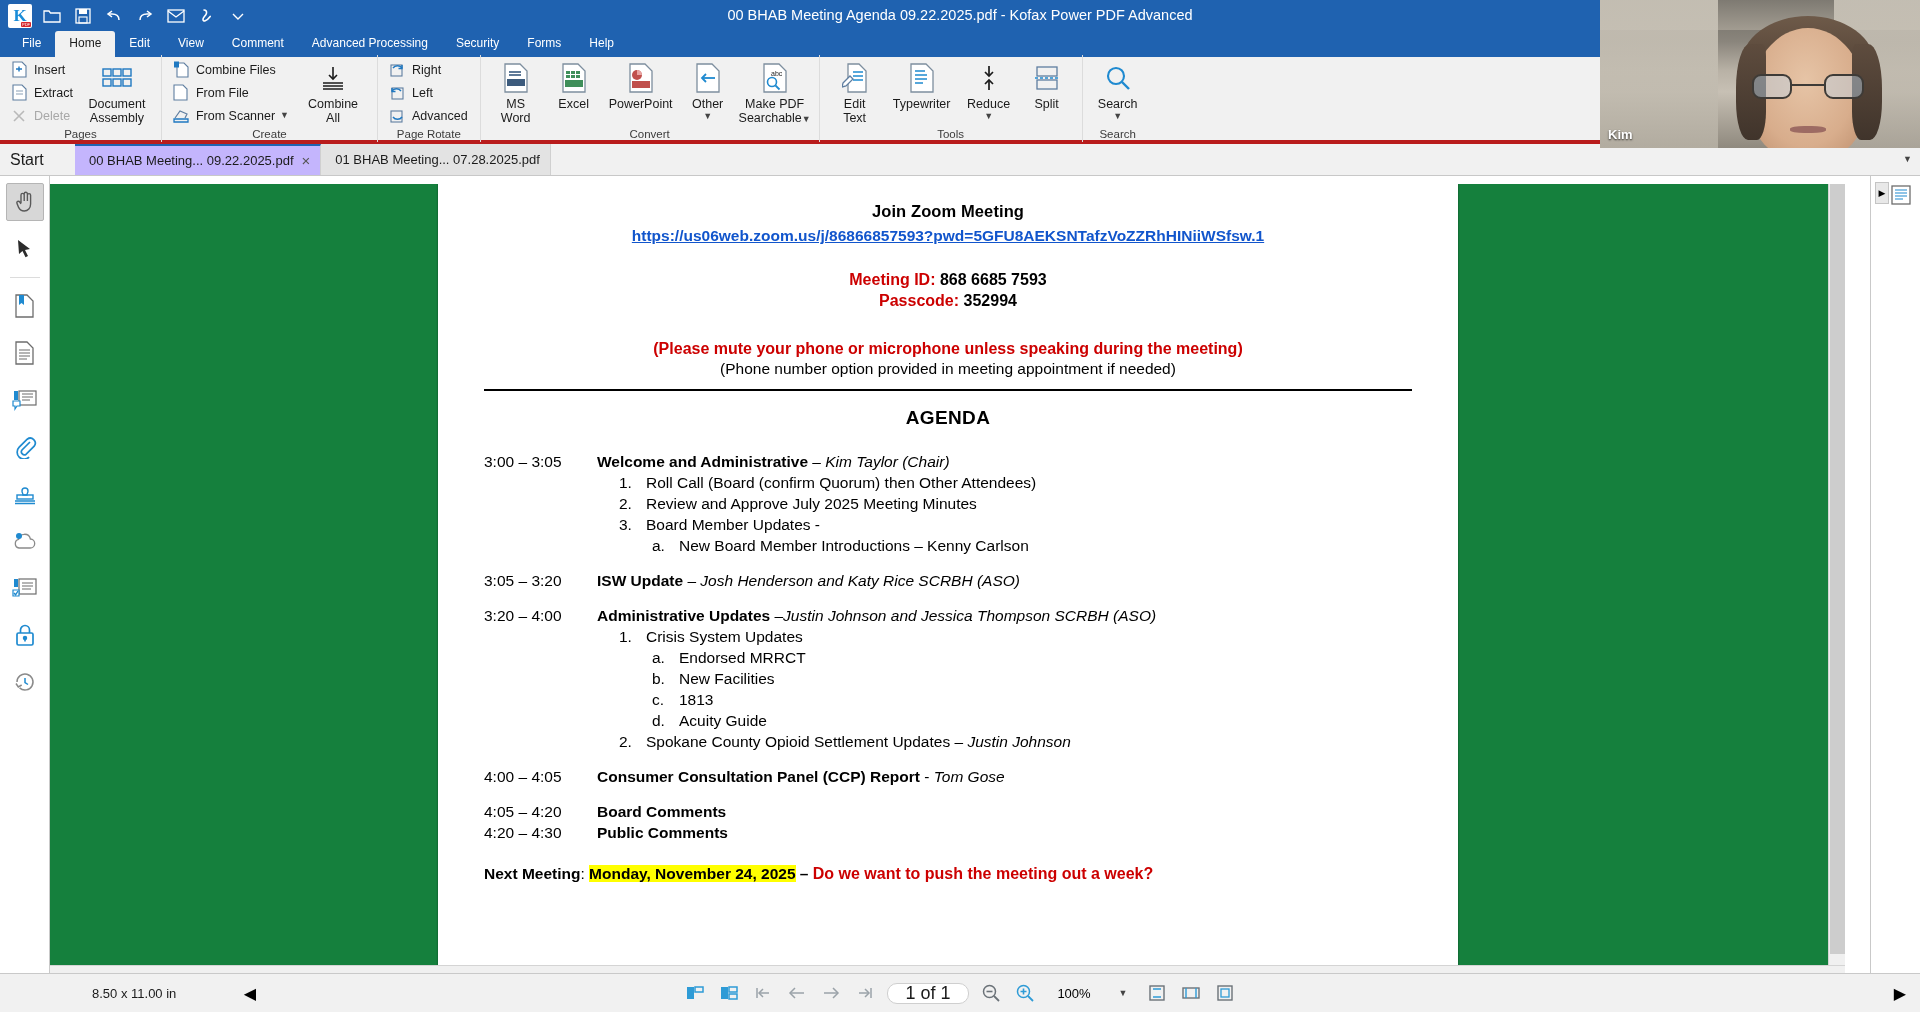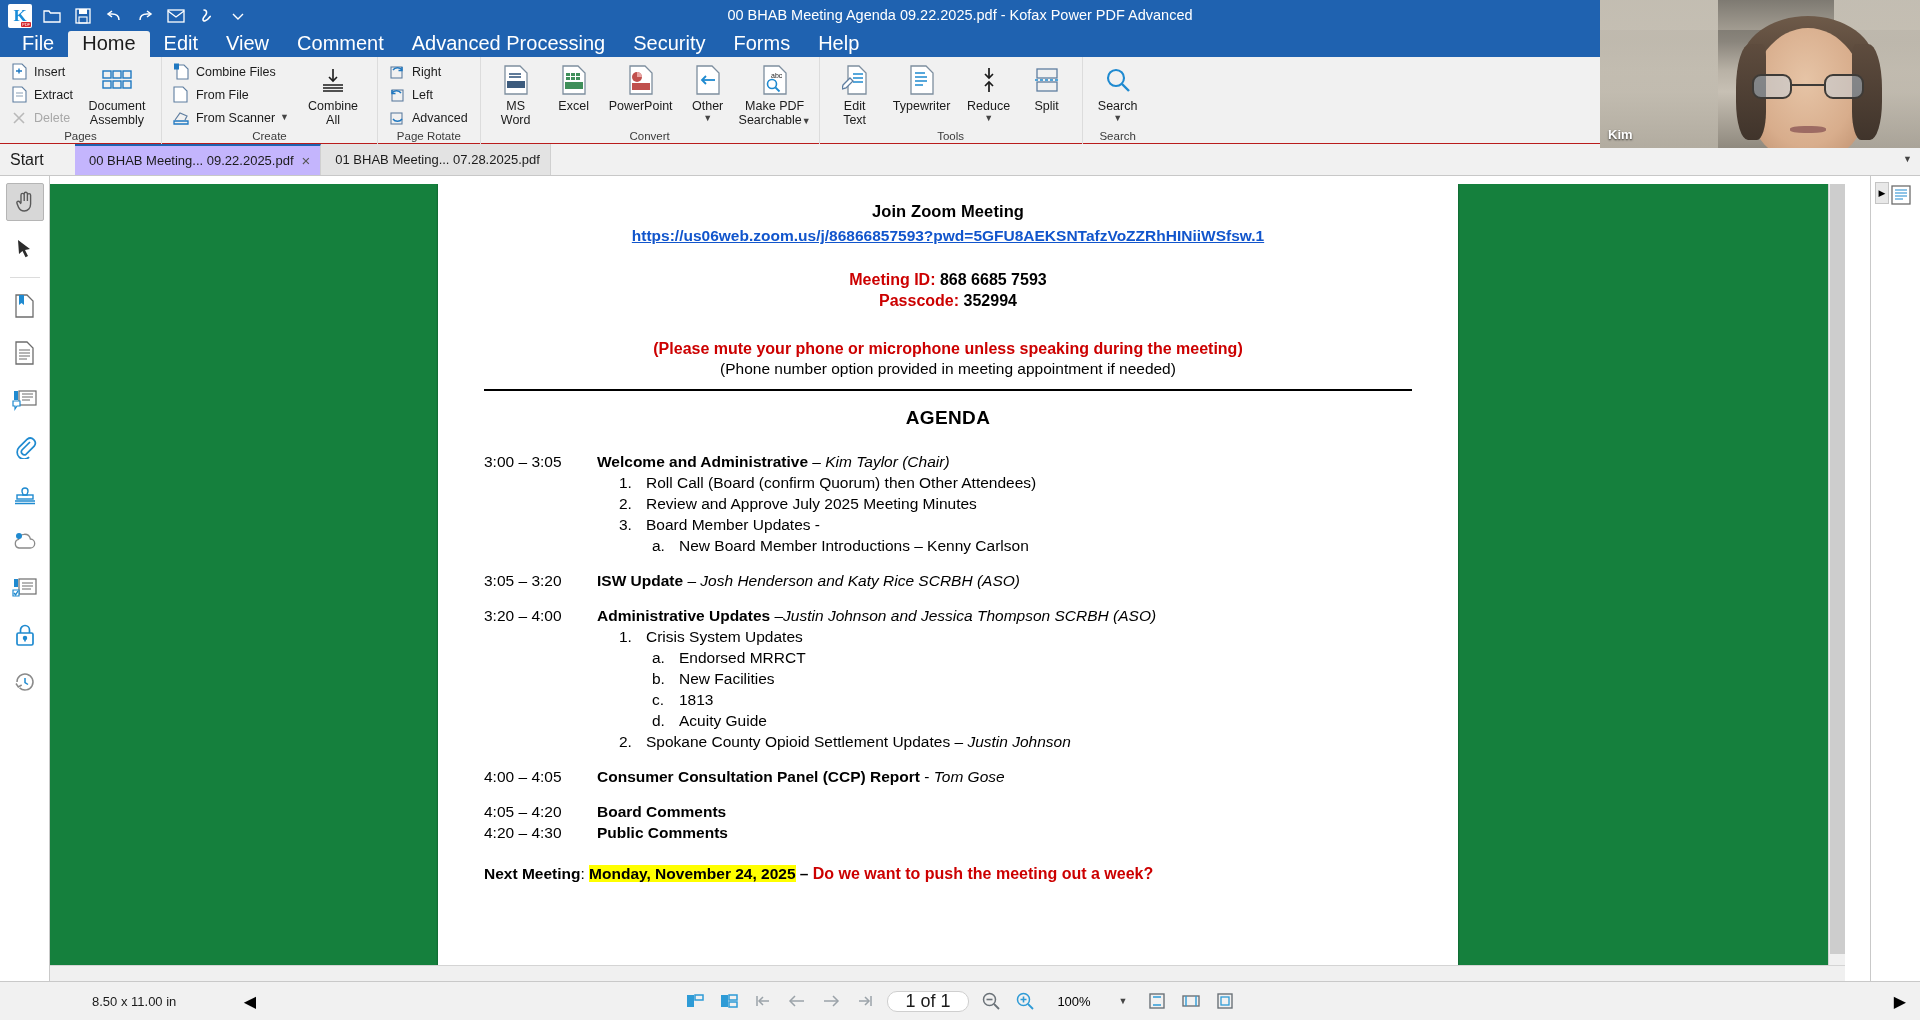--- a/index.html
+++ b/index.html
@@ -29,30 +29,30 @@
     position: absolute; left: 0; right: 0; text-align: center;
     color: #ffffff; font-size: 14.5px; line-height: 31px; pointer-events: none;
   }
 
   
   .tabbar {
     position: absolute; top: 31px; left: 0; width: 1920px; height: 26px;
     background: #1f62b0; display: flex; align-items: flex-end; padding-left: 8px;
   }
   .tab {
-    color: #ffffff; font-size: 20px; padding: 3px 14px 4px 14px; cursor: pointer;
+    color: #ffffff; font-size: 12px; padding: 3px 14px 4px 14px; cursor: pointer;
     line-height: 19px;
   }
   .tab.active { background: #f1f1f1; color: #1b1b1b; border-radius: 3px 3px 0 0; }
 
   
   .ribbon {
     position: absolute; top: 57px; left: 0; width: 1716px; height: 87px;
-    background: #f1f1f1; border-bottom: 1px solid #b91c1c;
-    display: flex; align-items: flex-start;
+    background: #f1f1f1; border-bottom: 4px solid #b91c1c;
+    display: flex; align-items: center;
   }
   .rgroup { position: relative; display: flex; flex-direction: column; height: 87px; padding: 0 7px; }
   .rgroup + .rgroup { border-left: 1px solid #dcdcdc; }
   .rgroup-body { flex: 1; display: flex; align-items: flex-start; padding-top: 4px; gap: 2px; }
   .rgroup-title { font-size: 11.5px; color: #3b3b3b; text-align: center; padding-bottom: 2px; }
 
   .smallcol { display: flex; flex-direction: column; justify-content: flex-start; gap: 2px; }
   .smallbtn {
     display: flex; align-items: center; gap: 5px; padding: 2px 5px 2px 2px;
     font-size: 12.5px; color: #1b1b1b; cursor: pointer; white-space: nowrap; height: 21px;
@@ -132,21 +132,21 @@
   ol.num > li { display: flex; gap: 9px; padding-left: 22px; }
   ol.num > li .mk { width: 18px; flex: none; }
   ol.alpha > li { display: flex; gap: 9px; padding-left: 55px; list-style: none;}
   ol.alpha { list-style: none; margin: 0; padding: 0; }
   ol.alpha > li .mk { width: 18px; flex: none; }
   .hl { background: #ffff00; font-weight: bold; }
   .nextrow { margin-top: 22px; font-size: 15.5px; }
 
   
   .statusbar {
-    position: absolute; bottom: 0; left: 0; width: 1920px; height: 39px;
+    position: absolute; bottom: 8px; left: 0; width: 1920px; height: 39px;
     background: #f1f1f1; border-top: 1px solid #c9c9c9; display: flex; align-items: center;
   }
   .pagesize { font-size: 13px; color: #1b1b1b; padding-left: 92px; width: 300px;}
   .sb-center { position: absolute; left: 0; right: 0; display: flex; align-items: center; justify-content: center; gap: 10px; }
   .sb-ico { width: 24px; height: 24px; display:flex; align-items:center; justify-content:center; cursor: pointer;}
   .pagebox {
     width: 82px; height: 21px; background: #ffffff; border: 1px solid #cfcfcf; border-radius: 10px;
     display: flex; align-items: center; justify-content: center; font-size: 18px; color: #1b1b1b;
   }
   .zoombox { width: 54px; text-align: center; font-size: 13px; }

